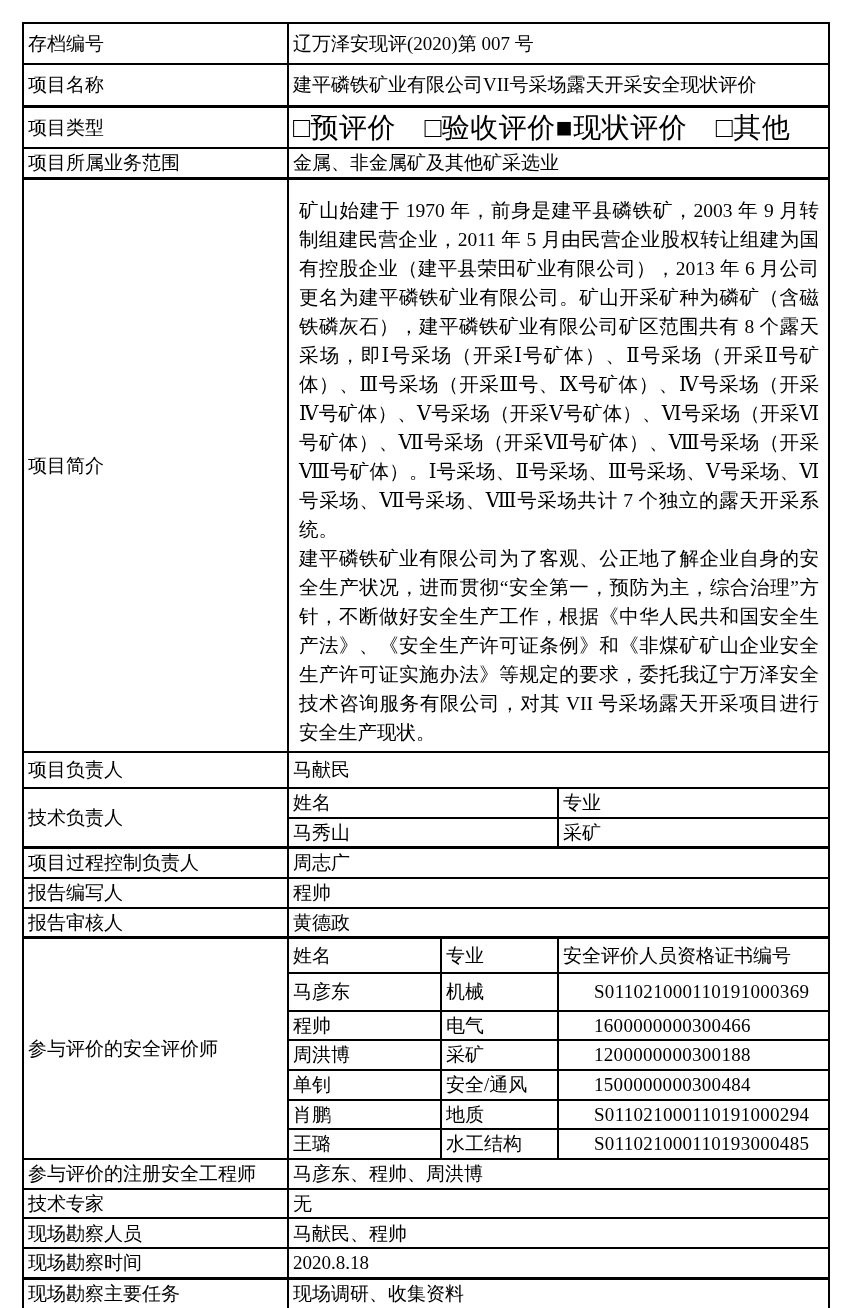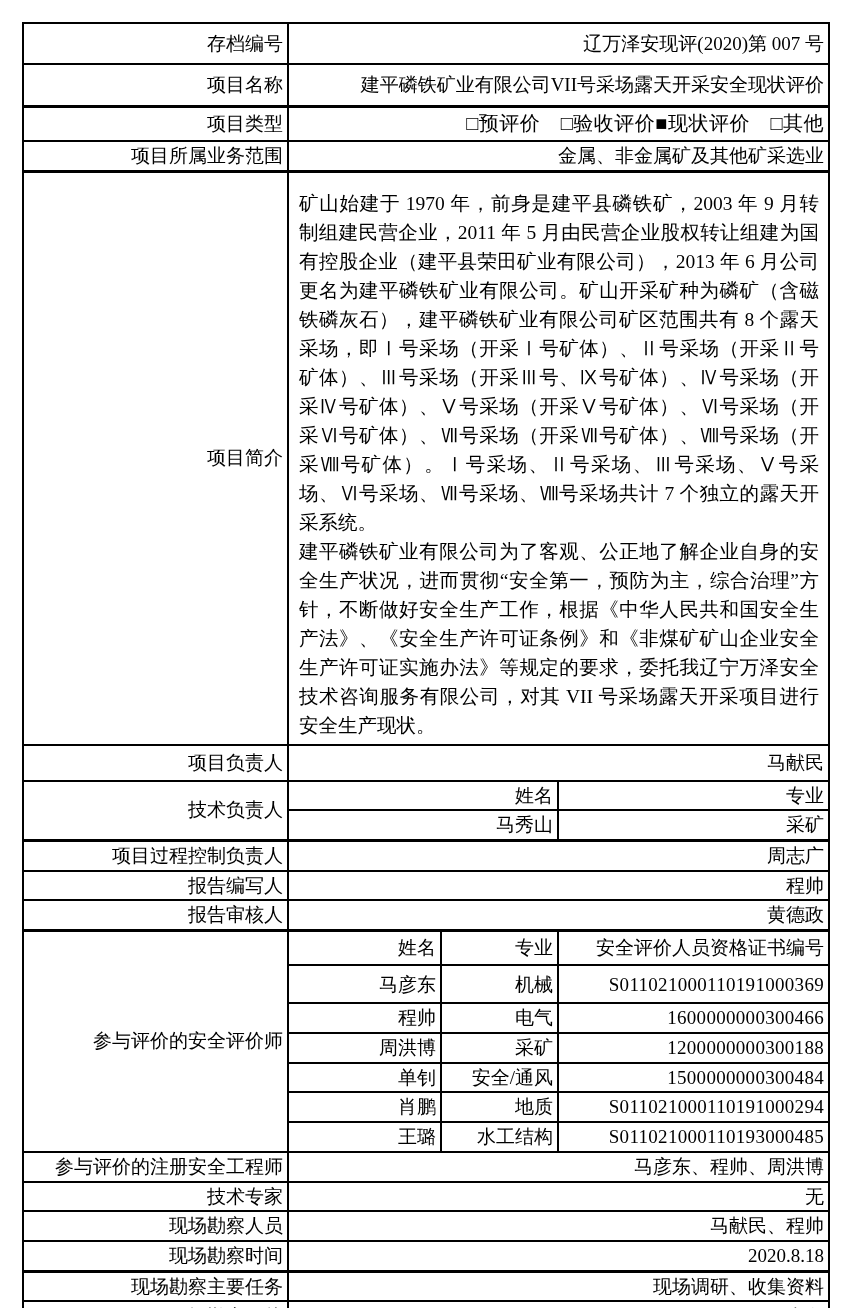--- a/index.html
+++ b/index.html
@@ -11,39 +11,39 @@
     color: #000;
   }
   .sheet { position: absolute; left: 22px; top: 22px; }
   table.doc {
     border-collapse: collapse;
     table-layout: fixed;
     width: 806px;
   }
   td {
     border: 2px solid #000;
-    text-align: right;
+    text-align: left;
     vertical-align: middle;
     font-size: 19px;
     padding: 1px 4px;
     overflow: hidden;
     line-height: 1.35;
   }
-  tr.bt3 > td { border-top-width: 3px; font-family: Liberation Serif, serif; }
+  tr.bt3 > td { border-top-width: 3px; }
   td.intro-cell {
     text-align: justify;
     padding: 16px 9px 4px 10px;
   }
   td.intro-cell p {
     text-align: justify;
     text-justify: inter-ideograph;
     font-size: 19.5px;
     line-height: 29px;
   }
-  td.checkbox-cell { font-size: 20px; letter-spacing: 0.5px; }
+  td.checkbox-cell { font-size: 28px; letter-spacing: 0.5px; }
   td.cert { font-size: 19px; letter-spacing: 0.3px; padding-left: 35px; }
 </style>
 </head>
 <body>
 
 <div class="sheet">
   <table class="doc">
     <colgroup>
       <col style="width:265px">
         <col style="width:153px">

